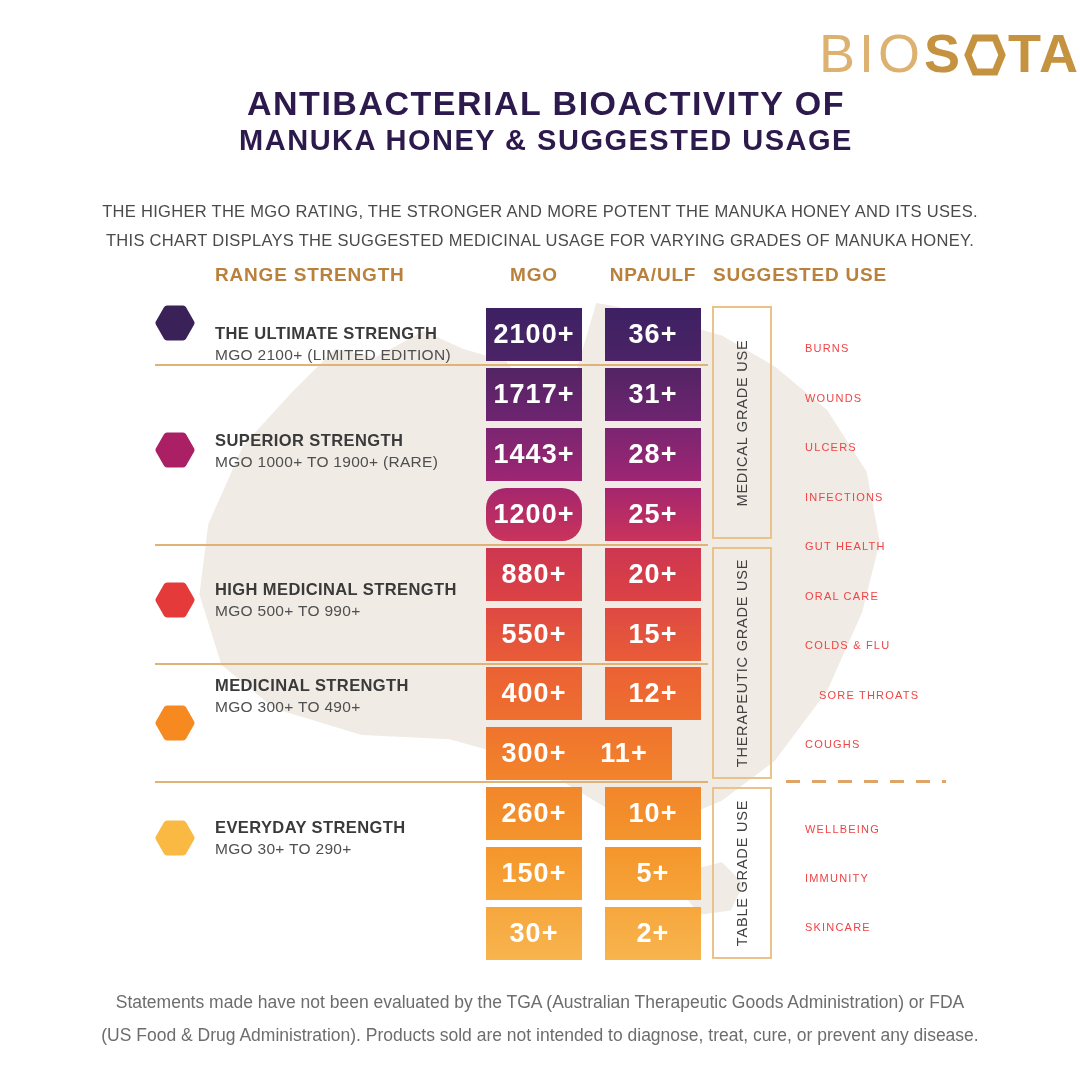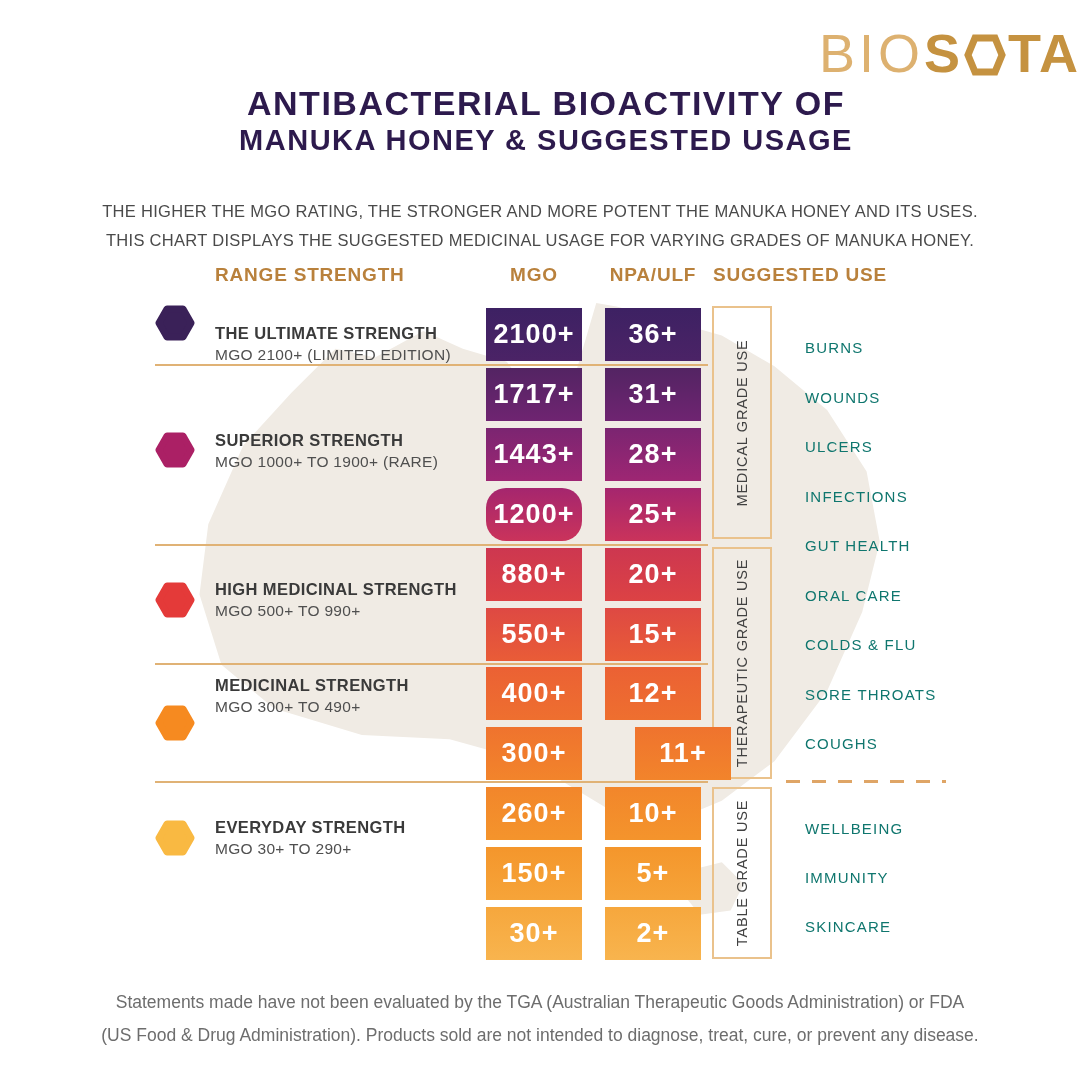--- a/index.html
+++ b/index.html
@@ -38,22 +38,22 @@
   .group-note{font-size:15.5px; color:#4f4f4f; margin-top:16px; letter-spacing:0.3px; line-height:21px; width:280px;}
 
   .divider{position:absolute; left:155px; width:553px; height:2px; background:#e0b275; z-index:1;}
   .divider-dashed{position:absolute; left:786px; top:780px; width:160px; height:3px;
       background:repeating-linear-gradient(90deg,#dfa566 0 14px, rgba(0,0,0,0) 14px 26px); z-index:1;}
 
   .grade-rect{position:absolute; left:712px; width:60px; border:2px solid #eac28c; box-sizing:border-box; z-index:1;}
   .grade-label{position:absolute; left:50%; top:50%; transform:translate(-50%,-50%) rotate(-90deg);
       white-space:nowrap; font-size:14.5px; color:#414141; letter-spacing:0.8px;}
 
-  .use-item{position:absolute; left:805px; height:22px; line-height:22px; font-size:15px;
-      color:#0f766e; letter-spacing:1.2px; z-index:2;}
+  .use-item{position:absolute; left:805px; height:22px; line-height:22px; font-size:11px;
+      color:#ef4444; letter-spacing:1.2px; z-index:2;}
 
   #footer{position:absolute; top:986px; left:0; right:0; text-align:center; font-size:17.5px;
       color:#6d6d6d; line-height:33px; z-index:2;}
 </style>
 </head>
 <body>
 
 <div id="stage">
 
   <svg class="map" width="790" height="700" viewBox="0 0 900 720" aria-hidden="true">
@@ -95,21 +95,21 @@
     <div class="value-box" style="left: 605px; top: 428px; background: linear-gradient(rgb(123, 37, 113), rgb(158, 38, 115));">28+</div>
     <div class="value-box" style="left: 486px; top: 488px; background: linear-gradient(rgb(165, 38, 110), rgb(202, 51, 91)); border-radius: 20px;">1200+</div>
     <div class="value-box" style="left: 605px; top: 488px; background: linear-gradient(rgb(165, 38, 110), rgb(202, 51, 91));">25+</div>
     <div class="value-box" style="left: 486px; top: 548px; background: linear-gradient(rgb(205, 55, 80), rgb(220, 66, 68));">880+</div>
     <div class="value-box" style="left: 605px; top: 548px; background: linear-gradient(rgb(205, 55, 80), rgb(220, 66, 68));">20+</div>
     <div class="value-box" style="left: 486px; top: 608px; background: linear-gradient(rgb(222, 73, 67), rgb(233, 92, 55));">550+</div>
     <div class="value-box" style="left: 605px; top: 608px; background: linear-gradient(rgb(222, 73, 67), rgb(233, 92, 55));">15+</div>
     <div class="value-box" style="left: 486px; top: 667px; background: linear-gradient(rgb(235, 97, 52), rgb(238, 111, 47));">400+</div>
     <div class="value-box" style="left: 605px; top: 667px; background: linear-gradient(rgb(235, 97, 52), rgb(238, 111, 47));">12+</div>
     <div class="value-box" style="left: 486px; top: 727px; background: linear-gradient(rgb(239, 115, 46), rgb(242, 132, 43));">300+</div>
-    <div class="value-box" style="left: 635px; top: 727px; background: linear-gradient(rgb(239, 115, 46), rgb(242, 132, 43));">11+</div>
+    <div class="value-box" style="left: 576px; top: 727px; background: linear-gradient(rgb(239, 115, 46), rgb(242, 132, 43));">11+</div>
     <div class="value-box" style="left: 486px; top: 787px; background: linear-gradient(rgb(242, 134, 43), rgb(244, 148, 44));">260+</div>
     <div class="value-box" style="left: 605px; top: 787px; background: linear-gradient(rgb(242, 134, 43), rgb(244, 148, 44));">10+</div>
     <div class="value-box" style="left: 486px; top: 847px; background: linear-gradient(rgb(244, 150, 44), rgb(246, 164, 57));">150+</div>
     <div class="value-box" style="left: 605px; top: 847px; background: linear-gradient(rgb(244, 150, 44), rgb(246, 164, 57));">5+</div>
     <div class="value-box" style="left: 486px; top: 907px; background: linear-gradient(rgb(246, 167, 61), rgb(248, 180, 78));">30+</div>
     <div class="value-box" style="left: 605px; top: 907px; background: linear-gradient(rgb(246, 167, 61), rgb(248, 180, 78));">2+</div>
     <div class="hexagon" style="top: 305px;"><svg width="40" height="36" viewBox="0 0 40 36">
         <polygon points="12,4 28,4 36,18 28,32 12,32 4,18" fill="#3a2158" stroke="#3a2158" stroke-width="7" stroke-linejoin="round"></polygon>
       </svg></div>
     <div class="group-label-block" style="top: 304px; margin-top: 20px;">
@@ -158,18 +158,18 @@
     <div class="grade-rect" style="top: 787px; height: 172px;">
       <div class="grade-label">TABLE GRADE USE</div>
     </div>
     <div class="use-item" style="top: 337px;">BURNS</div>
     <div class="use-item" style="top: 387px;">WOUNDS</div>
     <div class="use-item" style="top: 436px;">ULCERS</div>
     <div class="use-item" style="top: 486px;">INFECTIONS</div>
     <div class="use-item" style="top: 535px;">GUT HEALTH</div>
     <div class="use-item" style="top: 585px;">ORAL CARE</div>
     <div class="use-item" style="top: 634px;">COLDS &amp; FLU</div>
-    <div class="use-item" style="top: 684px;">SORE THROATS</div>
+    <div class="use-item" style="top: 684px; margin-left: 14px;">SORE THROATS</div>
     <div class="use-item" style="top: 733px;">COUGHS</div>
     <div class="use-item" style="top: 818px;">WELLBEING</div>
     <div class="use-item" style="top: 867px;">IMMUNITY</div>
     <div class="use-item" style="top: 916px;">SKINCARE</div>
   </div>
 
 </body></html>

